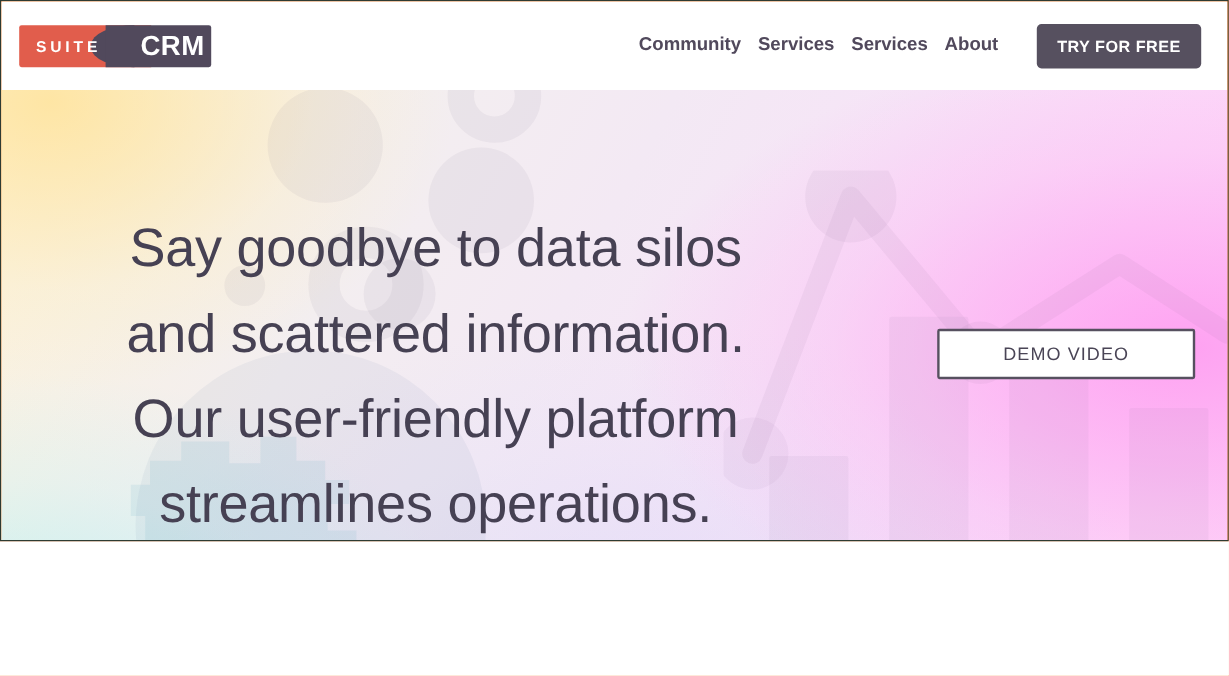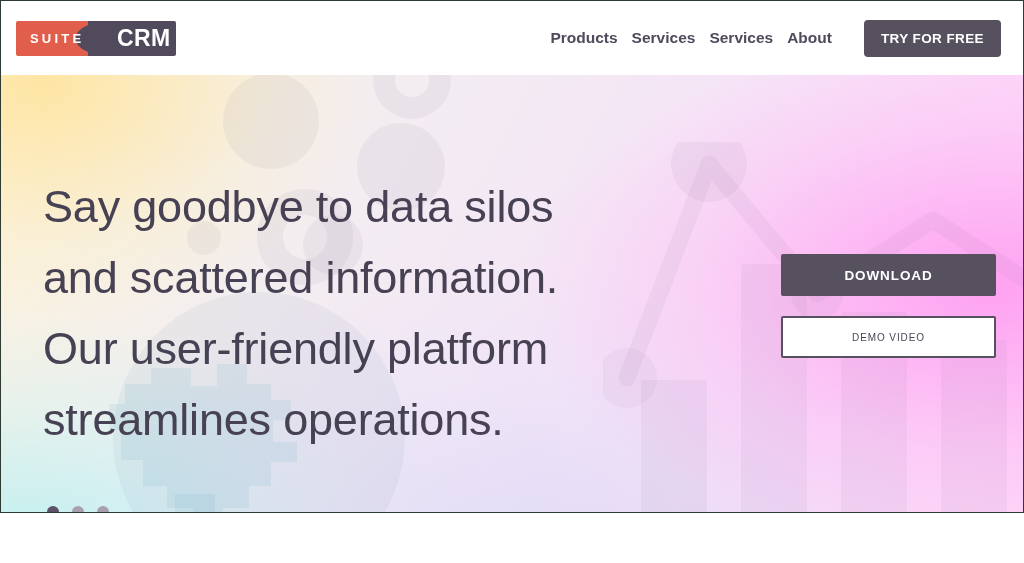--- a/index.html
+++ b/index.html
@@ -9,21 +9,21 @@
     width: 1024px;
     height: 563px;
     overflow: hidden;
     background: #ffffff;
     font-family: "Liberation Sans", sans-serif;
   }
 
   #page {
     position: relative;
     width: 1024px;
-    height: 513px;
+    height: 451px;
     border: 1px solid #2e3b32;
     overflow: hidden;
     background: #f97316;
   }
 
   
   .site-header {
     position: absolute;
     top: 0; left: 0; right: 0;
     height: 74px;
@@ -164,20 +164,21 @@
     position: absolute;
     left: 42px;
     top: 96px;
     width: 640px;
     color: #464153;
     font-size: 45px;
     font-weight: 300;
     line-height: 71px;
     letter-spacing: -0.2px;
     white-space: pre-line;
+    text-align: center;
   }
 
   .hero-actions {
     position: absolute;
     left: 780px;
     top: 179px;
     width: 215px;
   }
   .btn-download {
     display: block;
@@ -196,21 +197,21 @@
   .btn-demo {
     display: block;
     margin-top: 20px;
     width: 215px;
     height: 42px;
     background: #ffffff;
     color: #4a4556;
     border: 2px solid #56505f;
     border-radius: 2px;
     font-family: "Liberation Sans", sans-serif;
-    font-size: 10px;
+    font-size: 15px;
     font-weight: normal;
     letter-spacing: 0.9px;
     cursor: pointer;
   }
 
   .carousel-dots {
     position: absolute;
     left: 46px;
     top: 431px;
     display: flex;
@@ -234,21 +235,21 @@
 
     <a class="logo" href="#">
       <span class="logo-suite-bg"></span>
       <span class="logo-curve"></span>
       <span class="logo-crm-bg"></span>
       <span class="logo-suite-text">SUITE</span>
       <span class="logo-crm-text">CRM</span>
     </a>
 
     <nav class="main-nav">
-      <a class="nav-link" href="#">Products</a>
+      <a class="nav-link" href="#">Community</a>
       <a class="nav-link" href="#">Services</a>
       <a class="nav-link" href="#">Services</a>
       <a class="nav-link" href="#">About</a>
       <button class="try-free-btn">TRY FOR FREE</button>
     </nav>
   </header>
 
   <section class="hero">
 
     <div class="hero-deco">
@@ -283,21 +284,20 @@
     </div>
 
     <div class="hero-inner">
 
       <h1 class="hero-headline">Say goodbye to data silos
 and scattered information.
 Our user-friendly platform
 streamlines operations.</h1>
 
       <div class="hero-actions">
-        <button class="btn-download">DOWNLOAD</button>
         <button class="btn-demo">DEMO VIDEO</button>
       </div>
 
       <div class="carousel-dots">
         <span class="dot dot-active"></span>
         <span class="dot dot-idle"></span>
         <span class="dot dot-idle"></span>
       </div>
 
     </div>

